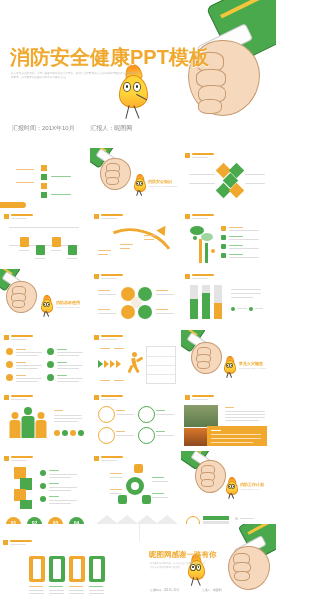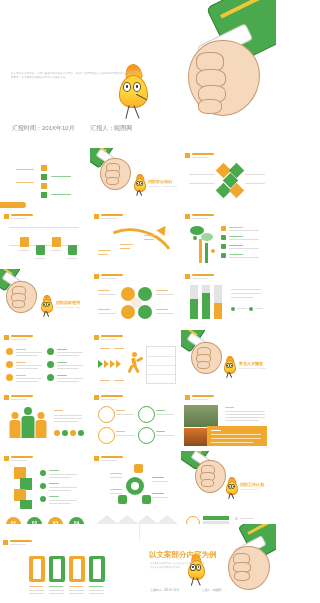--- a/index.html
+++ b/index.html
@@ -116,20 +116,21 @@
           <div class="pupil"></div>
         </div>
       <div class="eye r">
           <div class="pupil"></div>
         </div>
       <div class="leg" style="left:30%;top:96%;height:14px;transform:rotate(14deg);"></div>
       <div class="leg" style="left:62%;top:96%;height:14px;transform:rotate(-22deg);"></div>
       <div class="leg" style="left:82%;top:52%;height:12px;transform:rotate(-62deg);"></div>
     </div>
 
+    <div class="hero-title">消防安全健康PPT模板</div>
     <div class="hero-sub">以文案部分内容为例，公司只是提出来素材的几个特点，看清中当您带来的方式的目标和实现进行方式行为的不断更新，以节奏更多必要的日常工作需要的方法。</div>
     <div class="hero-foot">
       <span>汇报时间：201X年10月</span>
       <span>汇报人：昵图网</span>
     </div>
   </div>
 
   <div class="slide th c0 r0">
     <div class="tline o" style="left:16px;top:21px;width:18px;"></div>
     <div class="tline o" style="left:16px;top:34px;width:18px;"></div>
@@ -631,19 +632,19 @@
         <div class="body"></div>
       <div class="eye l">
           <div class="pupil"></div>
         </div>
       <div class="eye r">
           <div class="pupil"></div>
         </div>
       <div class="leg" style="left:28%;top:96%;height:9px;transform:rotate(16deg);"></div>
       <div class="leg" style="left:64%;top:96%;height:9px;transform:rotate(-24deg);"></div>
     </div>
-    <div class="thanks" style="left:9px;top:26px;">以文案部分内容为例</div>
+    <div class="thanks" style="left:9px;top:26px;">昵图网感谢一路有你</div>
     <div class="thanks-sub" style="left:10px;top:38px;">以文案部分内容为例，公司只是提出来素材的特点，看清带来的方式目标和实现方式。</div>
     <div class="thanks-foot" style="left:10px;top:64px;">汇报时间：201X年10月</div>
     <div class="thanks-foot" style="left:62px;top:64px;">汇报人：昵图网</div>
   </div>
 
 </div>
 
 </body></html>

